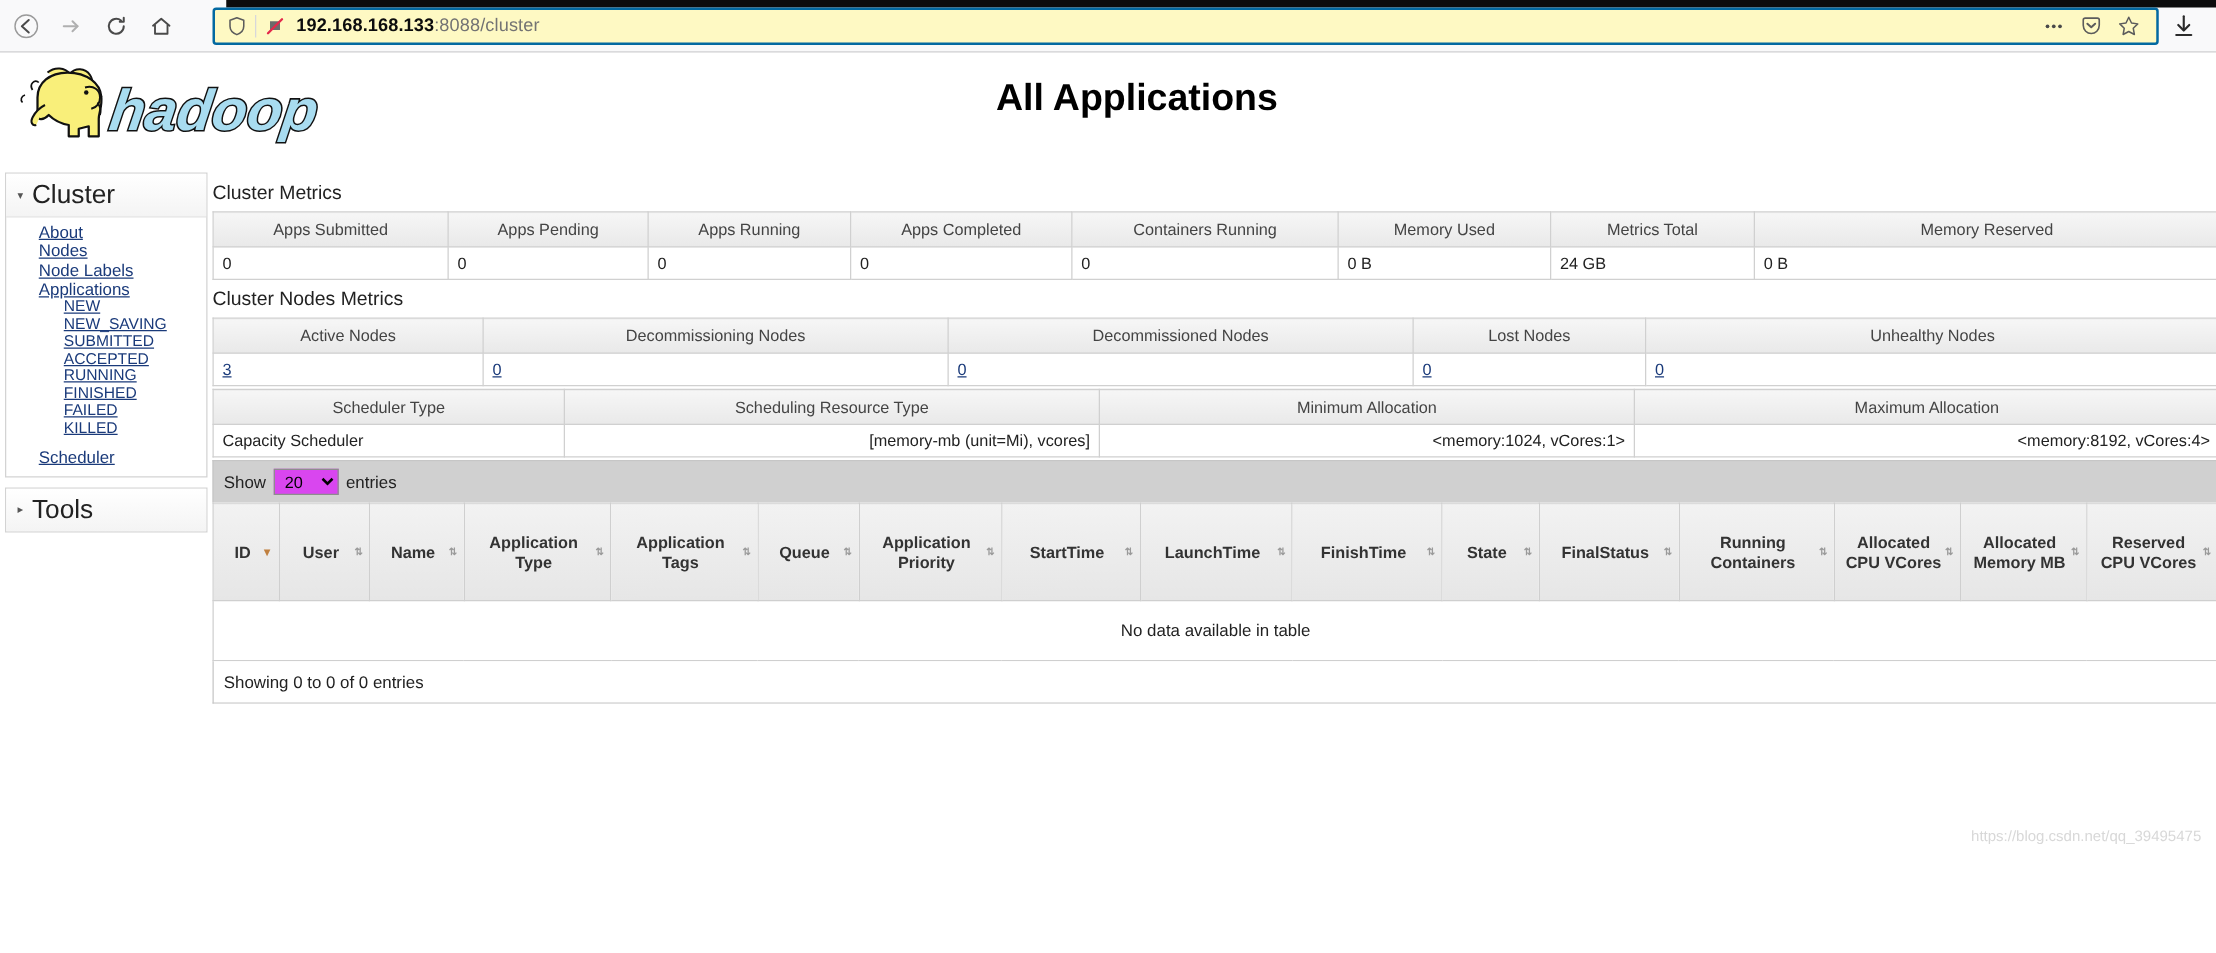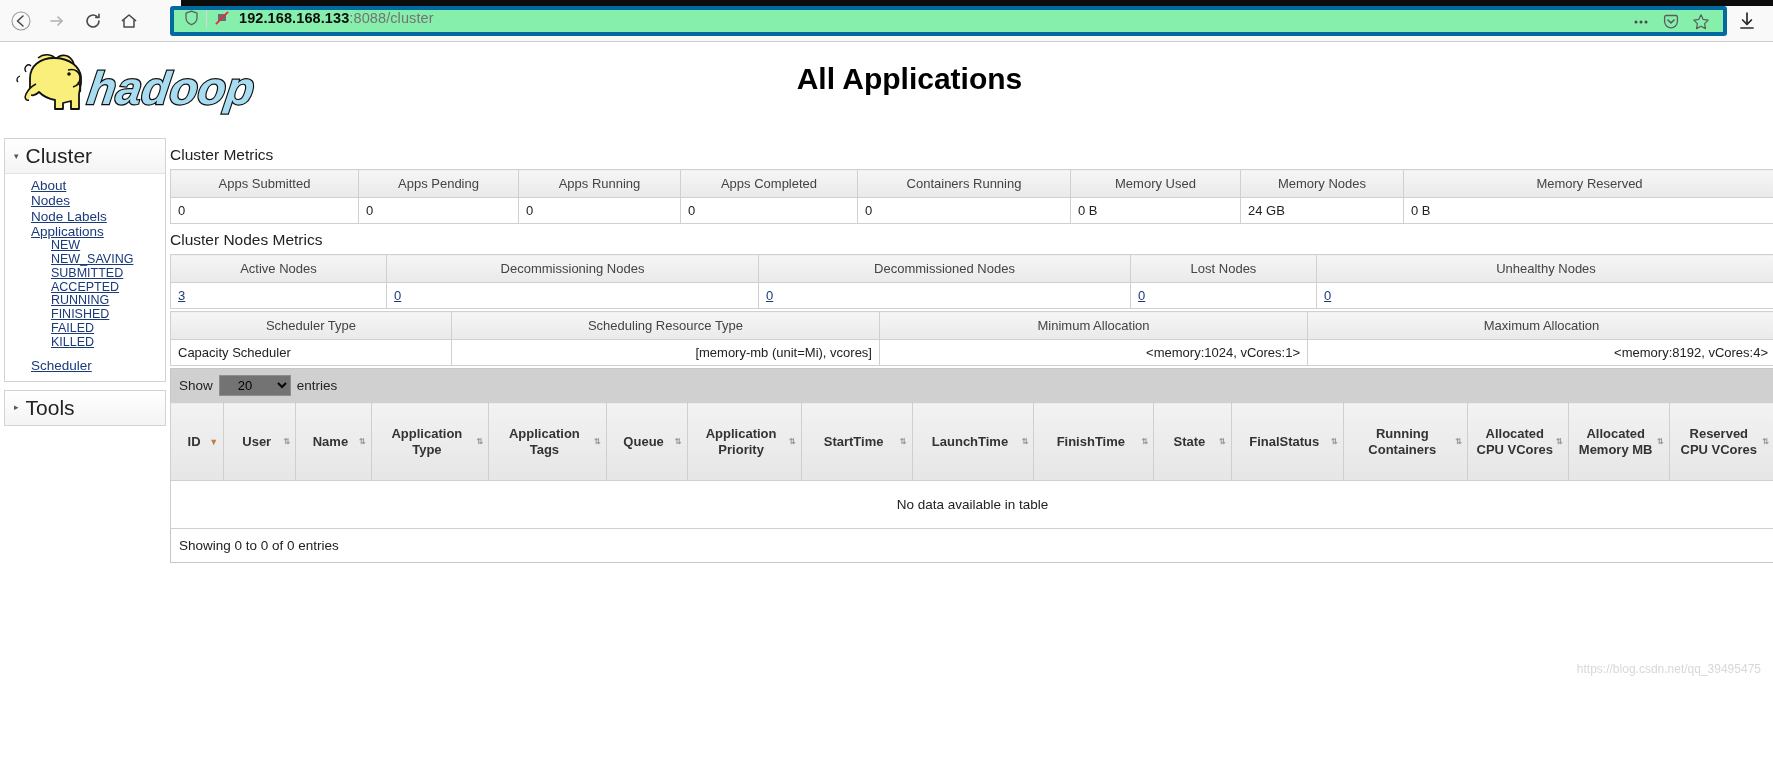--- a/index.html
+++ b/index.html
@@ -26,23 +26,23 @@
   }
   .nav-btns { display:flex; align-items:center; gap:2px; padding-left:4px; }
   .nav-btn {
     width:34px; height:34px; display:flex; align-items:center; justify-content:center;
     border-radius:3px;
   }
   .nav-btn svg { display:block; }
 
   .urlbar-wrap { flex:1; padding:0 8px 0 24px; display:flex; align-items:center; }
   .urlbar {
-    flex:1; height:30px; background:#86efac;
-    border:4px solid #0369a1; border-radius:3px;
-    display:flex; align-items:flex-start; padding:0 6px;
+    flex:1; height:30px; background:#fef9c3;
+    border:2px solid #0369a1; border-radius:3px;
+    display:flex; align-items:center; padding:0 6px;
     position:relative;
   }
   .urlbar .shield { width:22px; display:flex; align-items:center; justify-content:center; }
   .urlbar .divider { width:1px; height:18px; background:#d7d7db; margin:0 4px; }
   .urlbar .perm-icon { width:22px; display:flex; align-items:center; justify-content:center; }
   .url-text {
     font-size:14.5px; color:#0c0c0d; margin-left:6px;
     white-space:nowrap; letter-spacing:0.1px;
   }
   .url-host { font-weight:bold; color:#0c0c0d; }
@@ -120,22 +120,22 @@
 
   
   .dt-top {
     width:1605px; background:#d0d0d0;
     border:1px solid #c6c6c6; border-bottom:none;
     padding:6px 8px; font-size:13.5px; color:#222;
     display:flex; align-items:center; gap:6px;
   }
   .dt-select {
     font-family:"Liberation Sans", sans-serif;
-    font-size:13px; padding:1px 14px;
-    border:1px solid #8d8d8d; background:#737373; color:#000;
+    font-size:13px; padding:1px 4px;
+    border:1px solid #8d8d8d; background:#d946ef; color:#000;
   }
 
   table.apps {
     border-collapse:collapse; width:1605px; table-layout:fixed;
     background:#fff;
   }
   table.apps th {
     background:linear-gradient(to bottom,#f2f2f2,#e6e6e6);
     border:1px solid #cfcfcf;
     font-size:13px; font-weight:bold; color:#333;
@@ -329,21 +329,21 @@
           <col style="width:372px">
       </colgroup>
       <thead>
         <tr>
           <th>Apps Submitted</th>
           <th>Apps Pending</th>
           <th>Apps Running</th>
           <th>Apps Completed</th>
           <th>Containers Running</th>
           <th>Memory Used</th>
-          <th>Memory Nodes</th>
+          <th>Metrics Total</th>
           <th>Memory Reserved</th>
         </tr>
       </thead>
       <tbody>
         <tr>
           <td>0</td>
           <td>0</td>
           <td>0</td>
           <td>0</td>
           <td>0</td>

